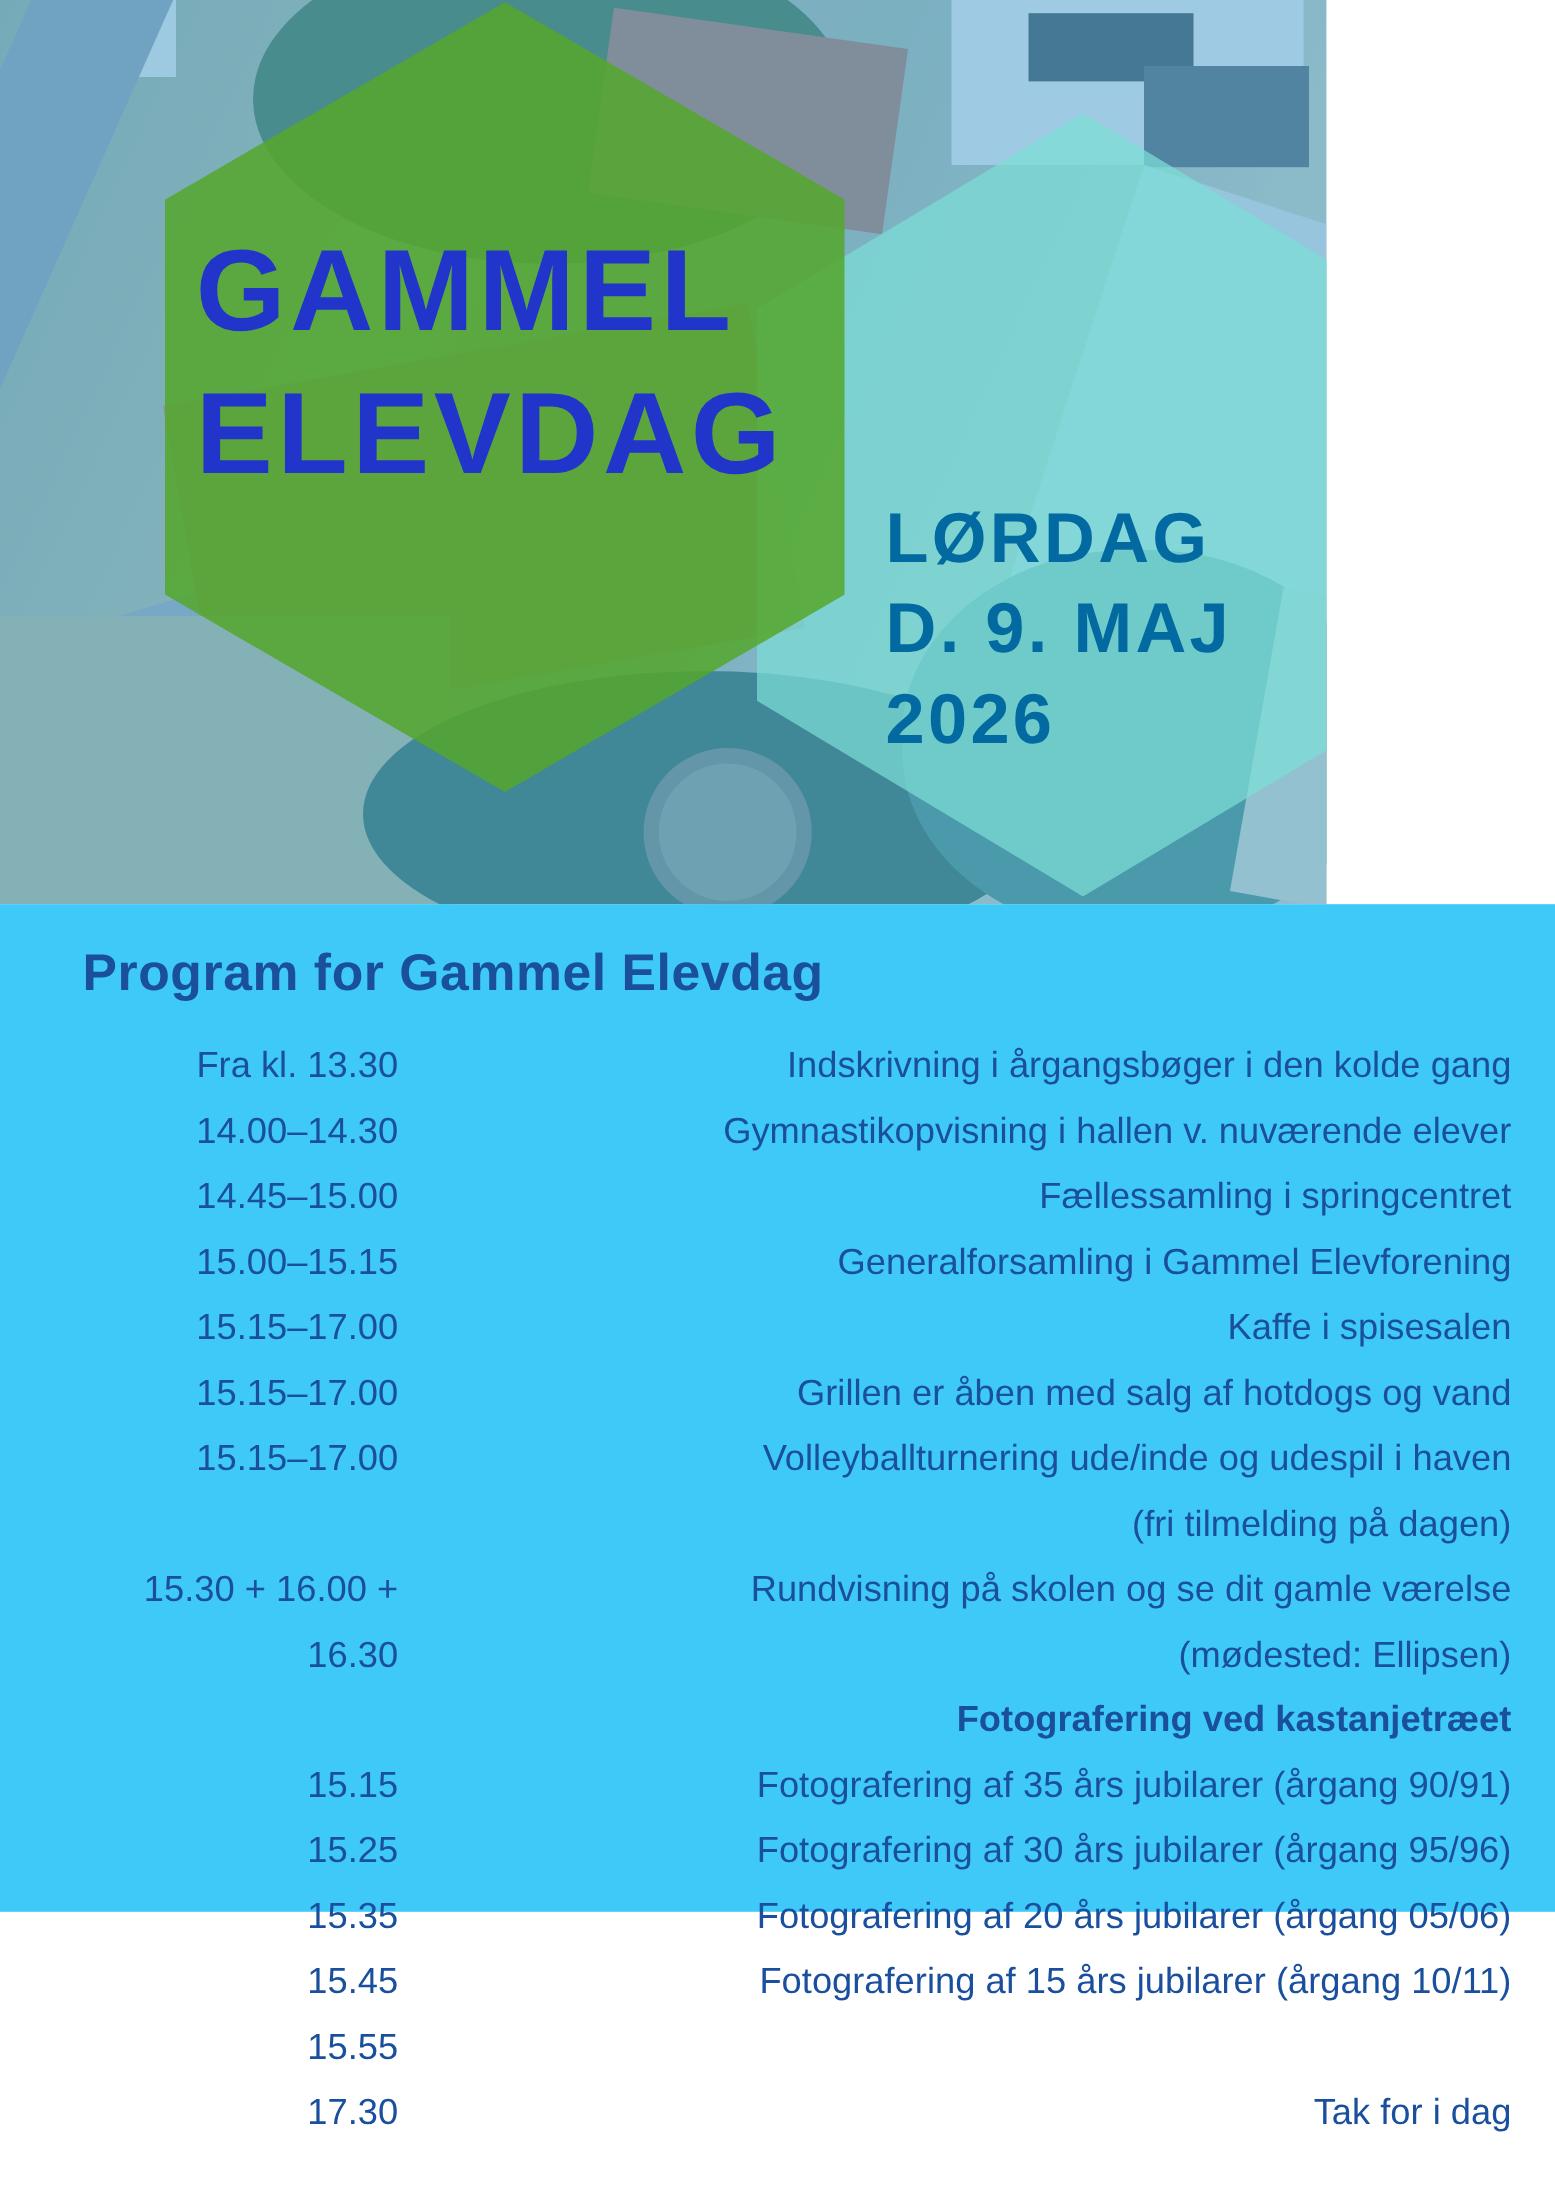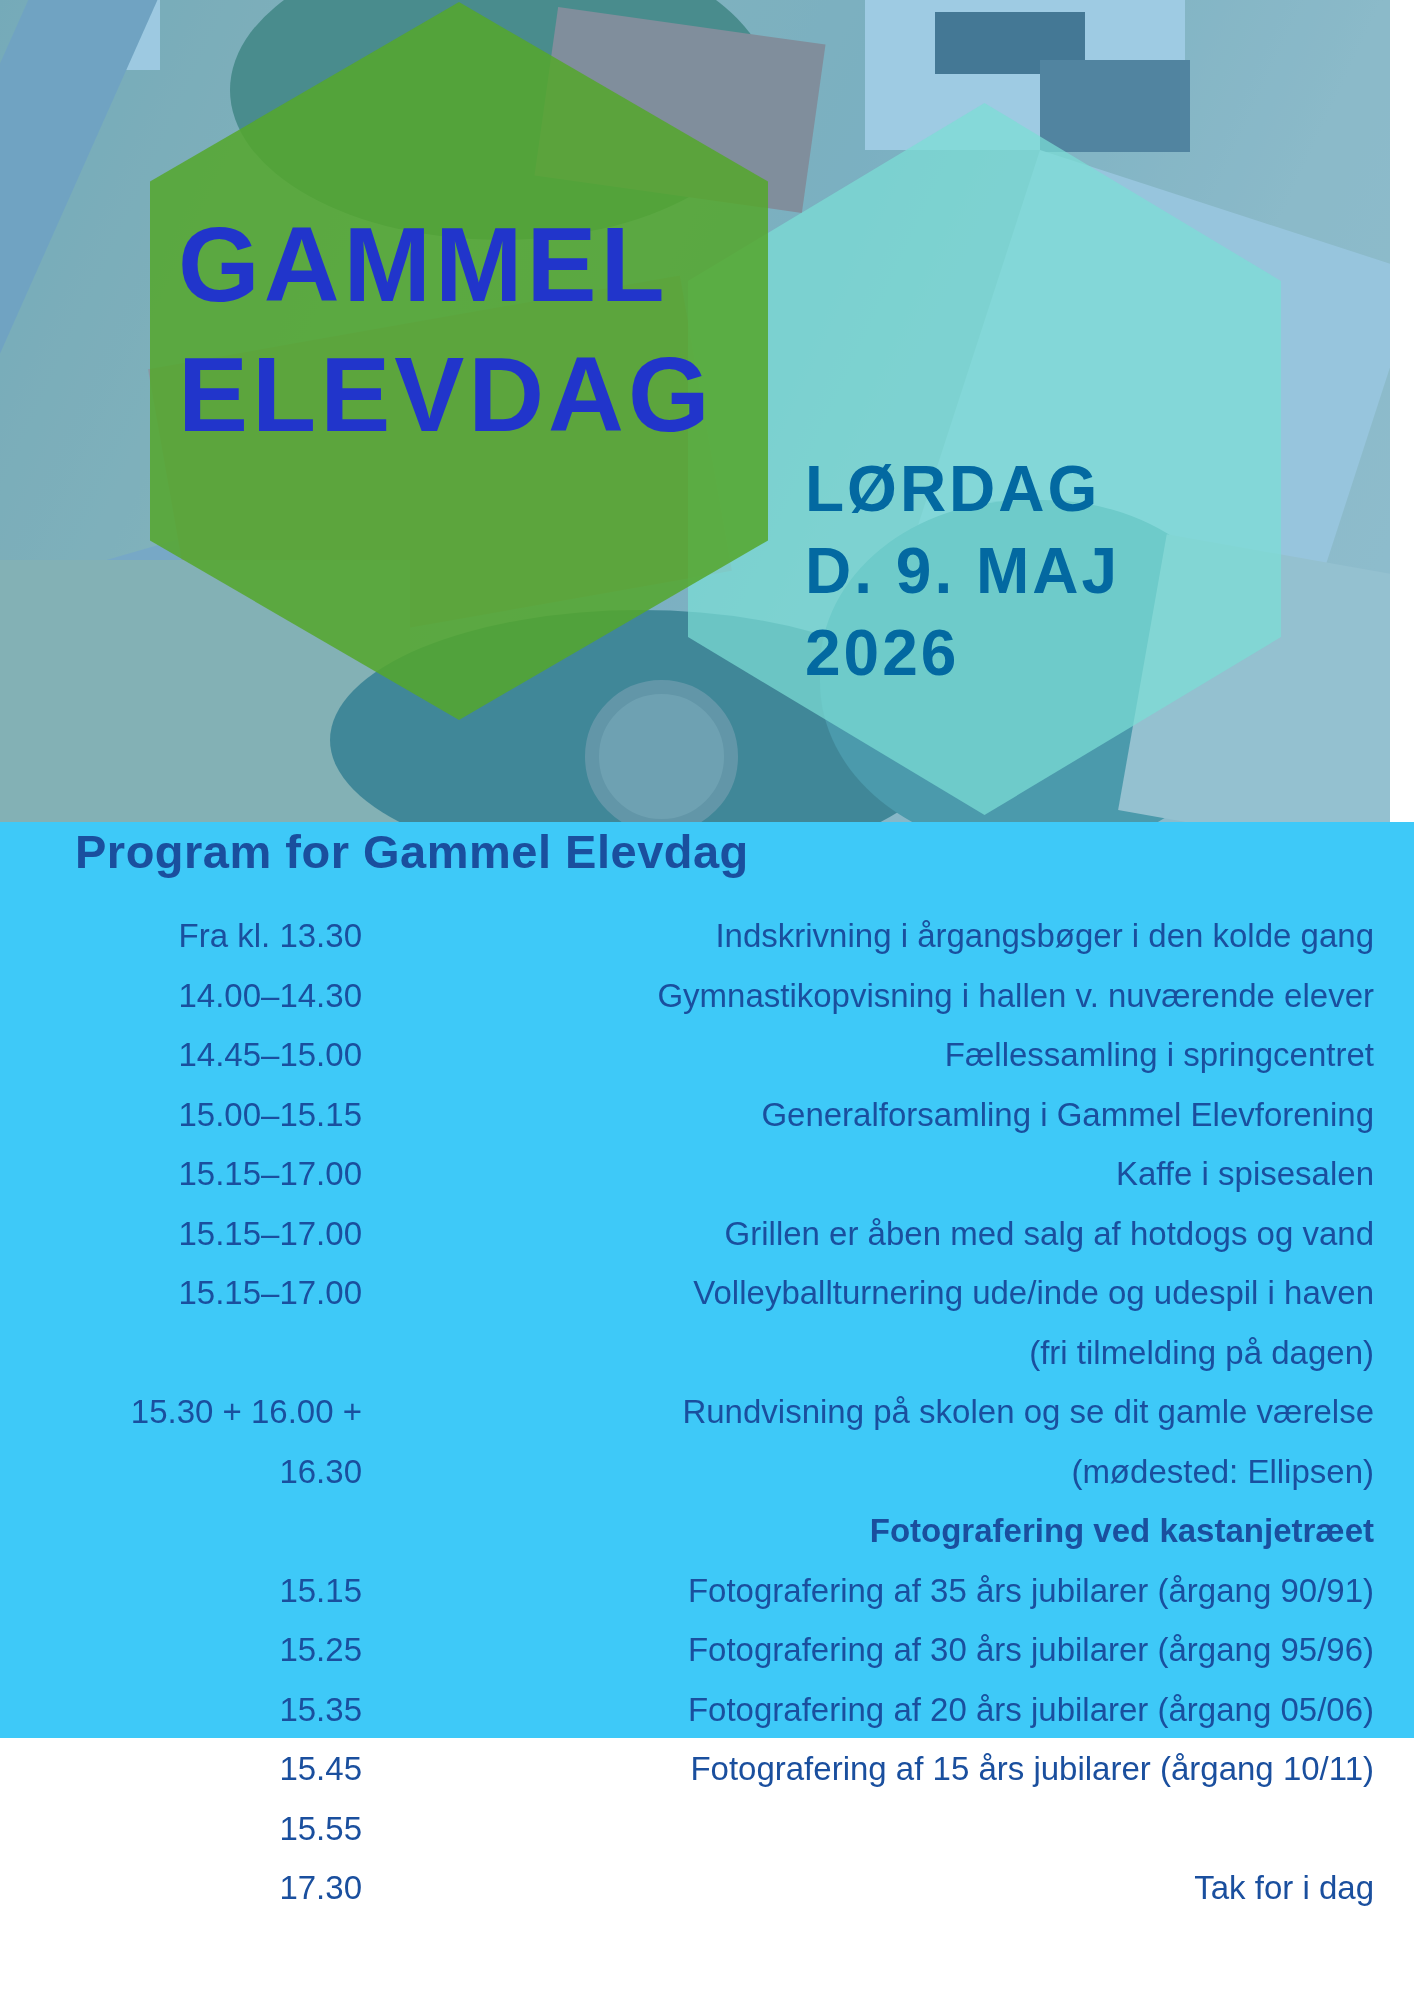--- a/index.html
+++ b/index.html
@@ -4,21 +4,21 @@
 <style>
   html,body{margin:0;padding:0;background:#ffffff;}
   .poster{
     position:relative;
     width:1414px;height:2000px;
     overflow:hidden;
     font-family:"Liberation Sans", sans-serif;
   }
 
   
-  .hero{position:absolute;left:0;top:0;width:1390px;height:822px;overflow:hidden;}
+  .hero{position:absolute;left:0;top:0;width:1206px;height:822px;overflow:hidden;}
   .photo{position:absolute;inset:0;
     background:linear-gradient(115deg,#9fb3a2 0%,#b6c2a8 28%,#a9bdb1 52%,#c6cfbf 78%,#cdd5c8 100%);}
   .photo div{position:absolute;}
   .ph-road{left:55px;top:-60px;width:118px;height:980px;background:#96a7b3;transform:rotate(24deg);transform-origin:top left;}
   .ph-road2{left:-30px;top:540px;width:420px;height:54px;background:#a2b0ba;transform:rotate(-16deg);}
   .ph-church{left:40px;top:0;width:120px;height:70px;background:#e7ecec;}
   .ph-bldg-white{left:865px;top:0;width:320px;height:150px;background:#e9efef;}
   .ph-solar{left:935px;top:12px;width:150px;height:62px;background:#465862;}
   .ph-roof-dark{left:1040px;top:60px;width:150px;height:92px;background:#5d6d75;}
   .ph-hall{left:1040px;top:150px;width:400px;height:560px;background:#dde4e4;transform:rotate(18deg);transform-origin:top left;}
@@ -44,21 +44,21 @@
   .date{
     position:absolute;left:805px;top:448px;
     color:#0369a1;font-weight:bold;font-size:64px;line-height:82px;
     letter-spacing:3px;white-space:nowrap;
   }
 
   
   .program{
     position:absolute;left:0;top:822px;width:1414px;height:916px;
     background:#3ec9f8;color:#1a4f9e;box-sizing:border-box;
-    padding:0 40px 0 75px;
+    padding:32px 40px 0 75px;
   }
   .program-heading{
     font-size:47px;font-weight:700;line-height:59px;letter-spacing:0.5px;
   }
   .program-list{margin-top:25px;}
   .program-row{display:flex;min-height:59.5px;align-items:baseline;font-size:33px;font-weight:500;line-height:59.5px;text-align:right;}
   .row-time{flex:0 0 287px;white-space:nowrap;}
   .row-activity{flex:1;white-space:nowrap;}
   .program-row.bold .row-activity{font-weight:800;}
 </style>

